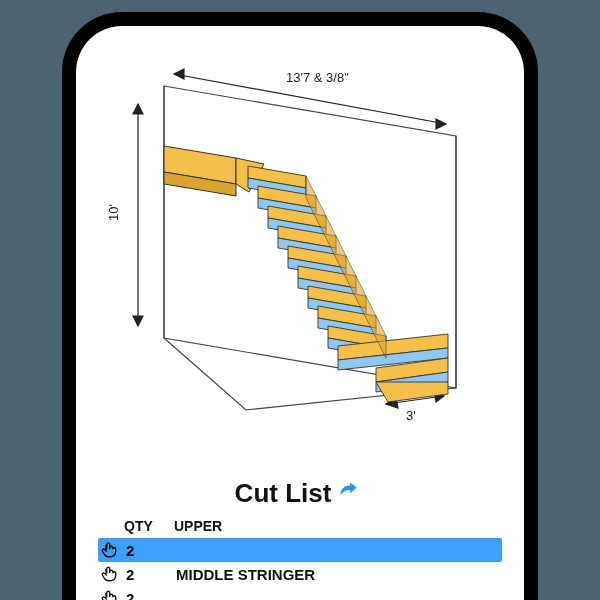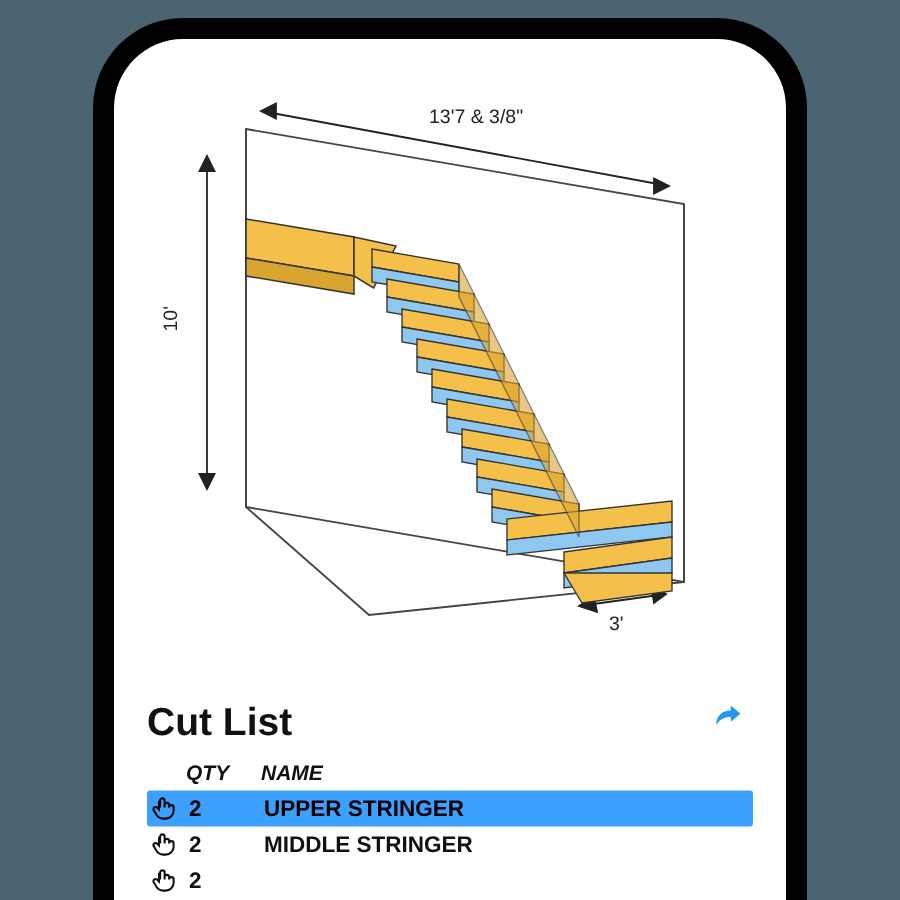--- a/index.html
+++ b/index.html
@@ -32,40 +32,39 @@
   }
   .diagram-svg {
     width: 100%; height: 100%;
   }
   .cut-list-section {
     padding: 0 22px;
   }
   .cut-list-header {
     display: flex;
     align-items: center;
-    justify-content: space-between;
-    margin-top: 6px;
+    justify-content: center;
+    margin-top: 18px;
   }
   .cut-list-title {
     font-size: 26px;
     font-weight: 700;
     color: #111;
   }
   .share-btn {
     color: #2196f3;
     cursor: pointer;
     padding: 4px;
   }
   .table-header {
     display: flex;
     font-size: 14px;
     font-weight: 700;
     color: #111;
     padding: 6px 0 4px;
-    font-style: italic;
   }
   .col-icon { width: 26px; }
   .col-qty  { width: 50px; }
   .col-name { flex: 1; }
   .row {
     display: flex;
     align-items: center;
     font-size: 15px;
     font-weight: 600;
     color: #111;
@@ -173,32 +172,31 @@
         <div class="share-btn">
           <svg width="26" height="26" viewBox="0 0 24 24" fill="#2196f3">
             <path d="M14 4l6 5-6 5v-3c-4 0-7 1.5-9 5 0-6 4-9 9-9V4z"></path>
           </svg>
         </div>
       </div>
 
       <div class="table-header">
         <div class="col-icon"></div>
         <div class="col-qty">QTY</div>
-        <div class="col-name">NAME</div>
+        <div class="col-name">UPPER</div>
       </div>
 
       <div id="rows-container">
           <div class="row selected">
             <div class="finger-icon">
               <svg width="18" height="18" viewBox="0 0 24 24" fill="none" stroke="currentColor" stroke-width="1.8">
                 <path d="M9 11V5a2 2 0 114 0v6m0-2a2 2 0 114 0v2m0 0a2 2 0 114 0v3a7 7 0 01-7 7h-2a7 7 0 01-6-3l-3-5a2 2 0 013-2l2 2V5"></path>
               </svg>
             </div>
             <div class="col-qty">2</div>
-            <div class="col-name">UPPER STRINGER</div>
           </div>
           <div class="row">
             <div class="finger-icon">
               <svg width="18" height="18" viewBox="0 0 24 24" fill="none" stroke="currentColor" stroke-width="1.8">
                 <path d="M9 11V5a2 2 0 114 0v6m0-2a2 2 0 114 0v2m0 0a2 2 0 114 0v3a7 7 0 01-7 7h-2a7 7 0 01-6-3l-3-5a2 2 0 013-2l2 2V5"></path>
               </svg>
             </div>
             <div class="col-qty">2</div>
             <div class="col-name">MIDDLE STRINGER</div>
           </div>

